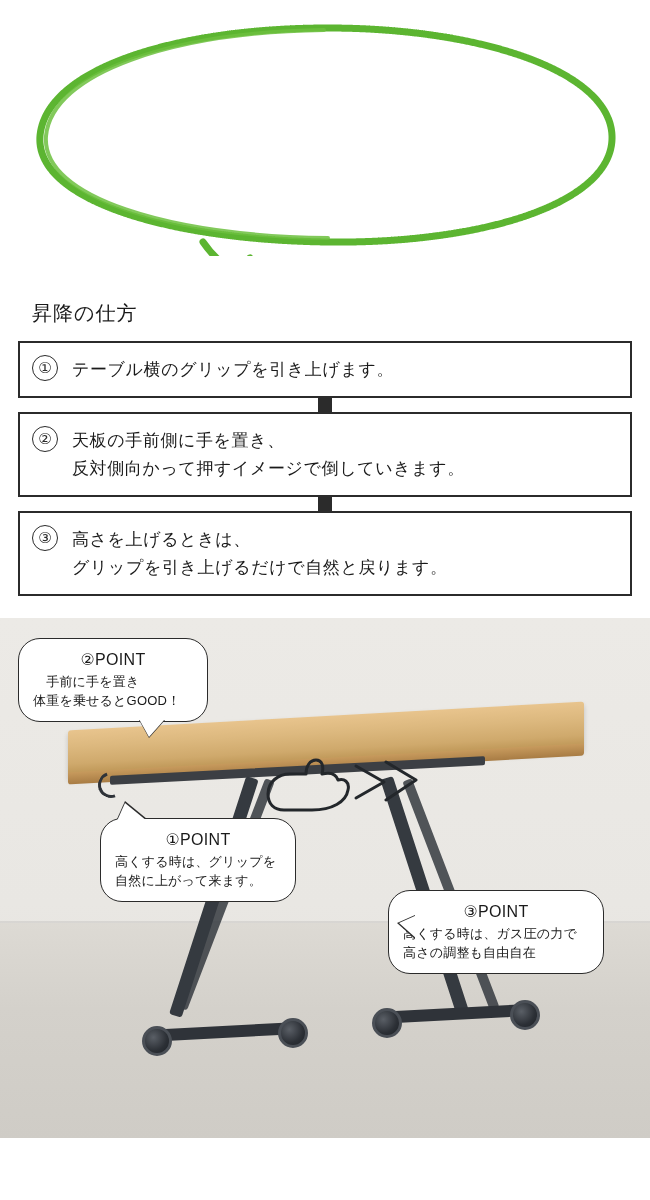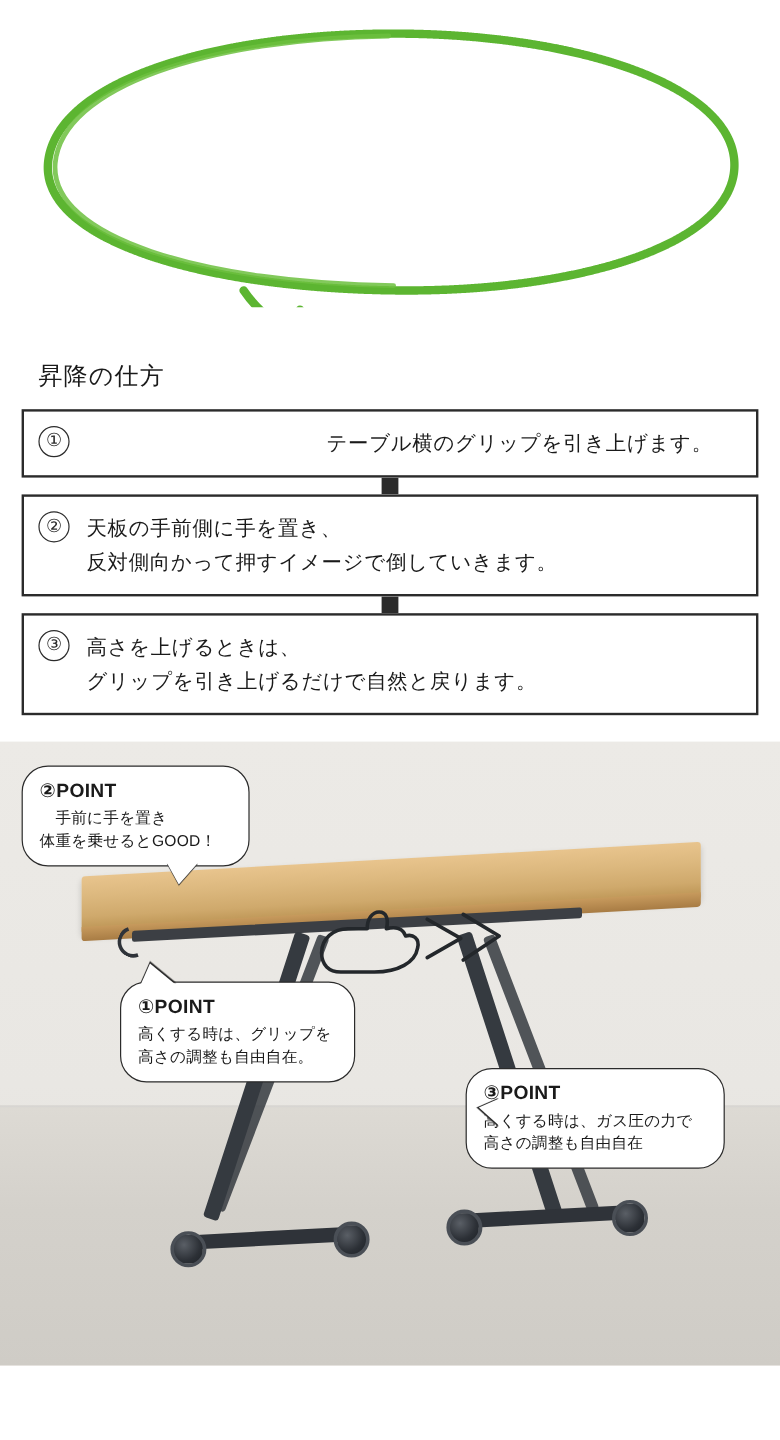--- a/index.html
+++ b/index.html
@@ -81,21 +81,21 @@
   .step-text {
     font-size: 17px;
     line-height: 1.65;
     letter-spacing: 0.6px;
     color: #1a1a1a;
     padding-top: 1px;
   }
   .step-text .line { display: block; white-space: pre; }
   .step-row.centered .step-text {
     width: 100%;
-    text-align: right;
+    text-align: left;
     padding-right: 26px;
   }
   .step-connector {
     width: 14px;
     height: 14px;
     background: #2b2b2b;
     margin: 0 auto;
   }
 
   
@@ -213,24 +213,25 @@
     position: absolute;
     background: #ffffff;
     border: 1.6px solid #2b2b2b;
     border-radius: 22px;
     padding: 9px 14px 10px 14px;
     line-height: 1.45;
     color: #1a1a1a;
   }
   .bubble .b-title {
     font-size: 16px;
-    font-weight: bold;
+    font-weight: normal;
     letter-spacing: .3px;
     display: block;
     margin-bottom: 2px;
+    text-align: center;
   }
   .bubble .b-line {
     display: block;
     font-size: 13px;
     letter-spacing: .2px;
     white-space: pre;
   }
   .bubble .tail {
     position: absolute;
     width: 0; height: 0;
@@ -347,21 +348,21 @@
   <div class="bubble bubble-1">
     <span class="b-title">②POINT</span>
     <span class="b-line">　手前に手を置き</span>
     <span class="b-line">体重を乗せるとGOOD！</span>
     <span class="tail"></span>
   </div>
 
   <div class="bubble bubble-2">
     <span class="b-title">①POINT</span>
     <span class="b-line">高くする時は、グリップを</span>
-    <span class="b-line">高さの調整も自由自在。</span>
+    <span class="b-line">自然に上がって来ます。</span>
     <span class="tail"></span>
   </div>
 
   <div class="bubble bubble-3">
     <span class="b-title">③POINT</span>
     <span class="b-line">高くする時は、ガス圧の力で</span>
     <span class="b-line">高さの調整も自由自在</span>
     <span class="tail"></span>
   </div>
 </div>

